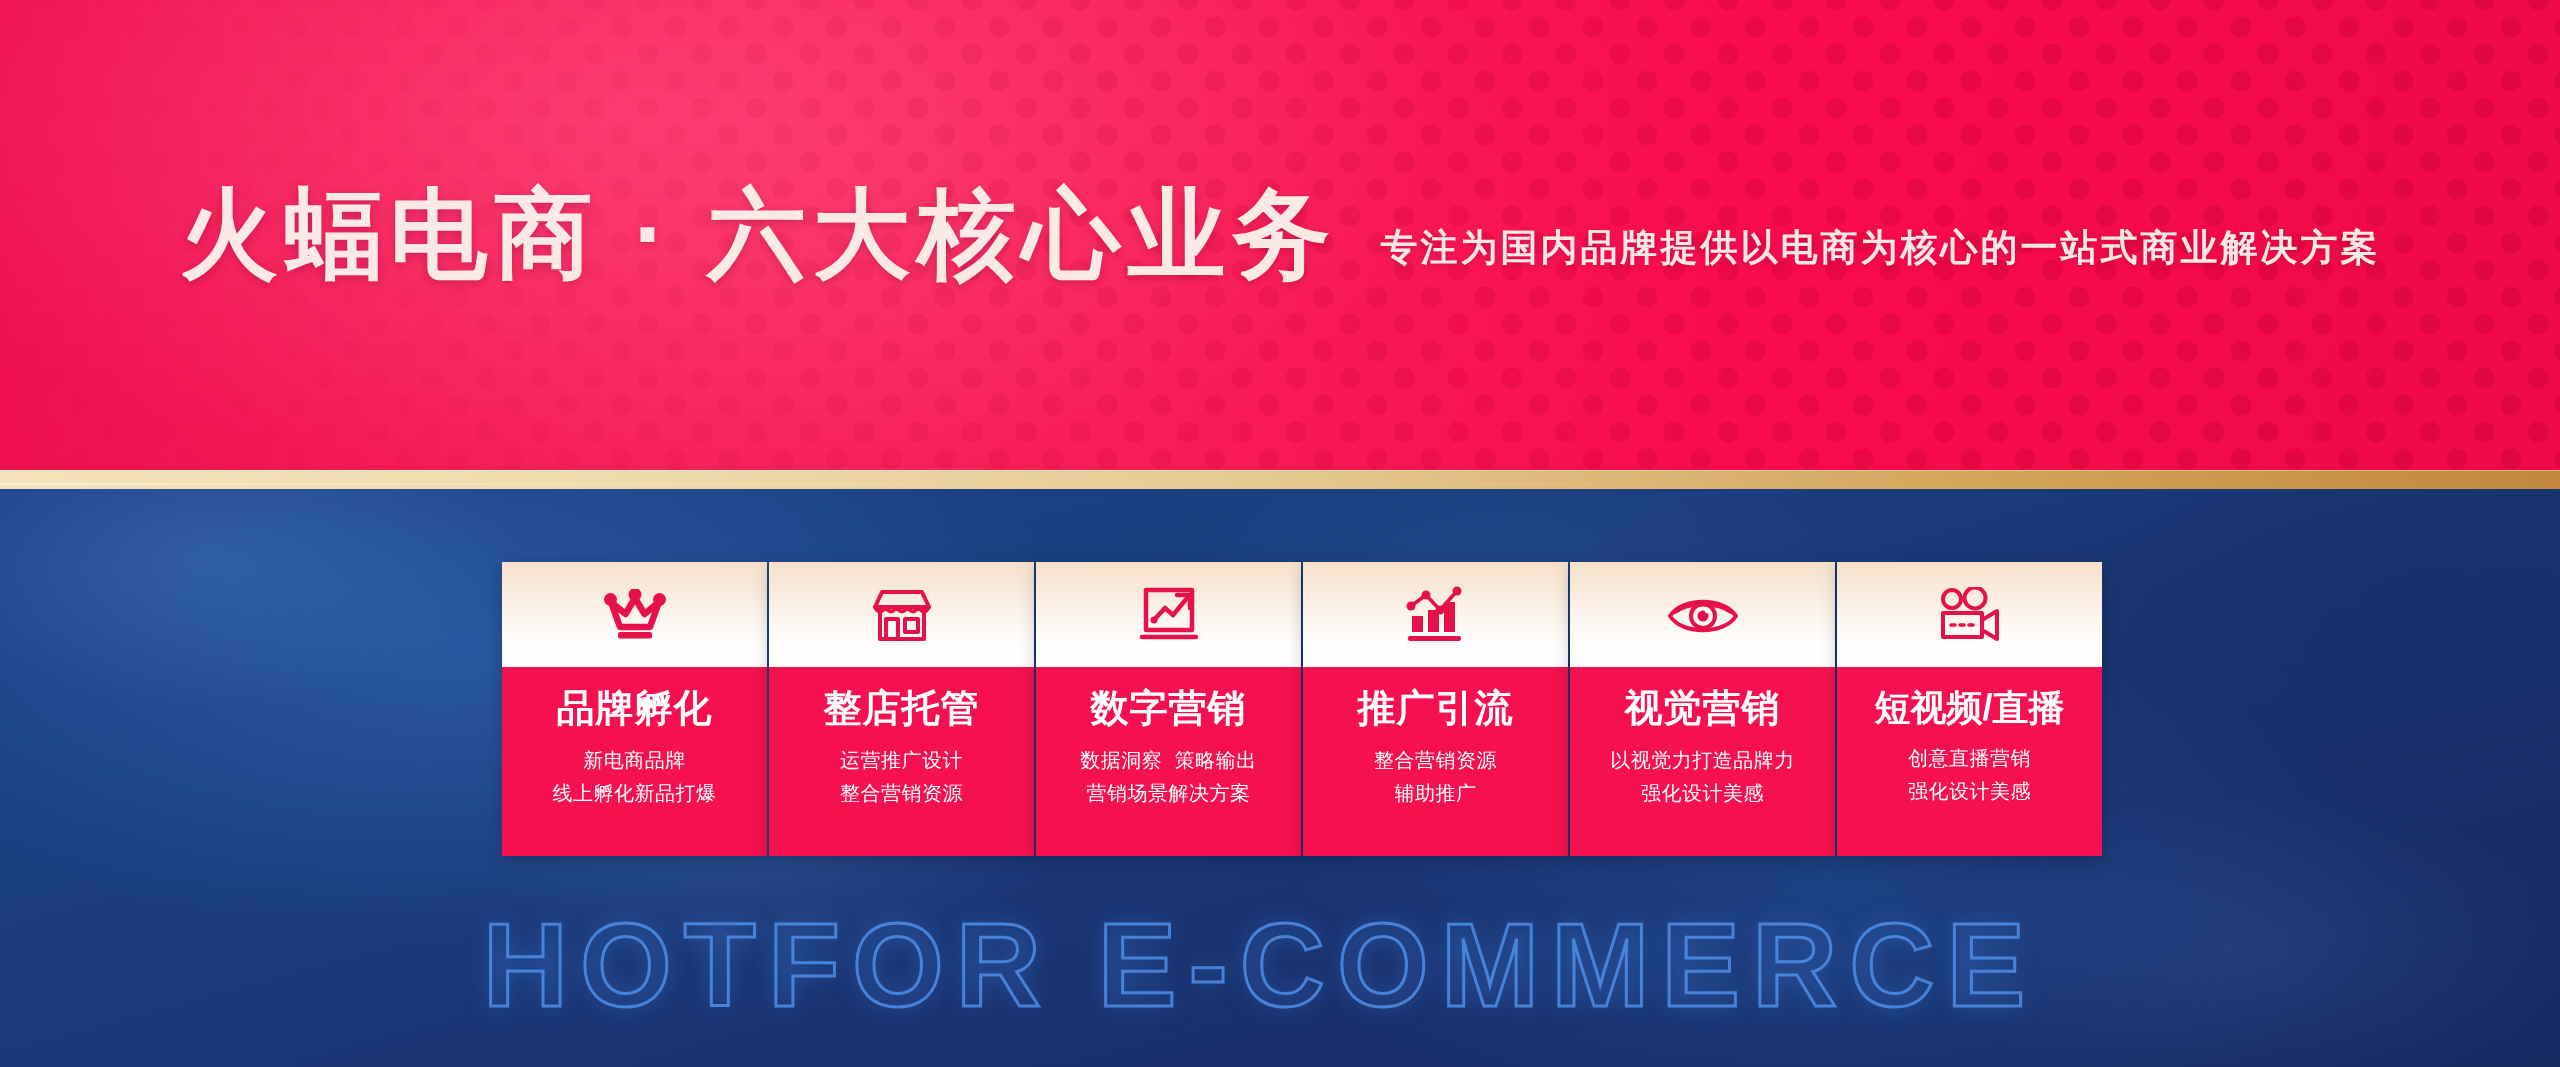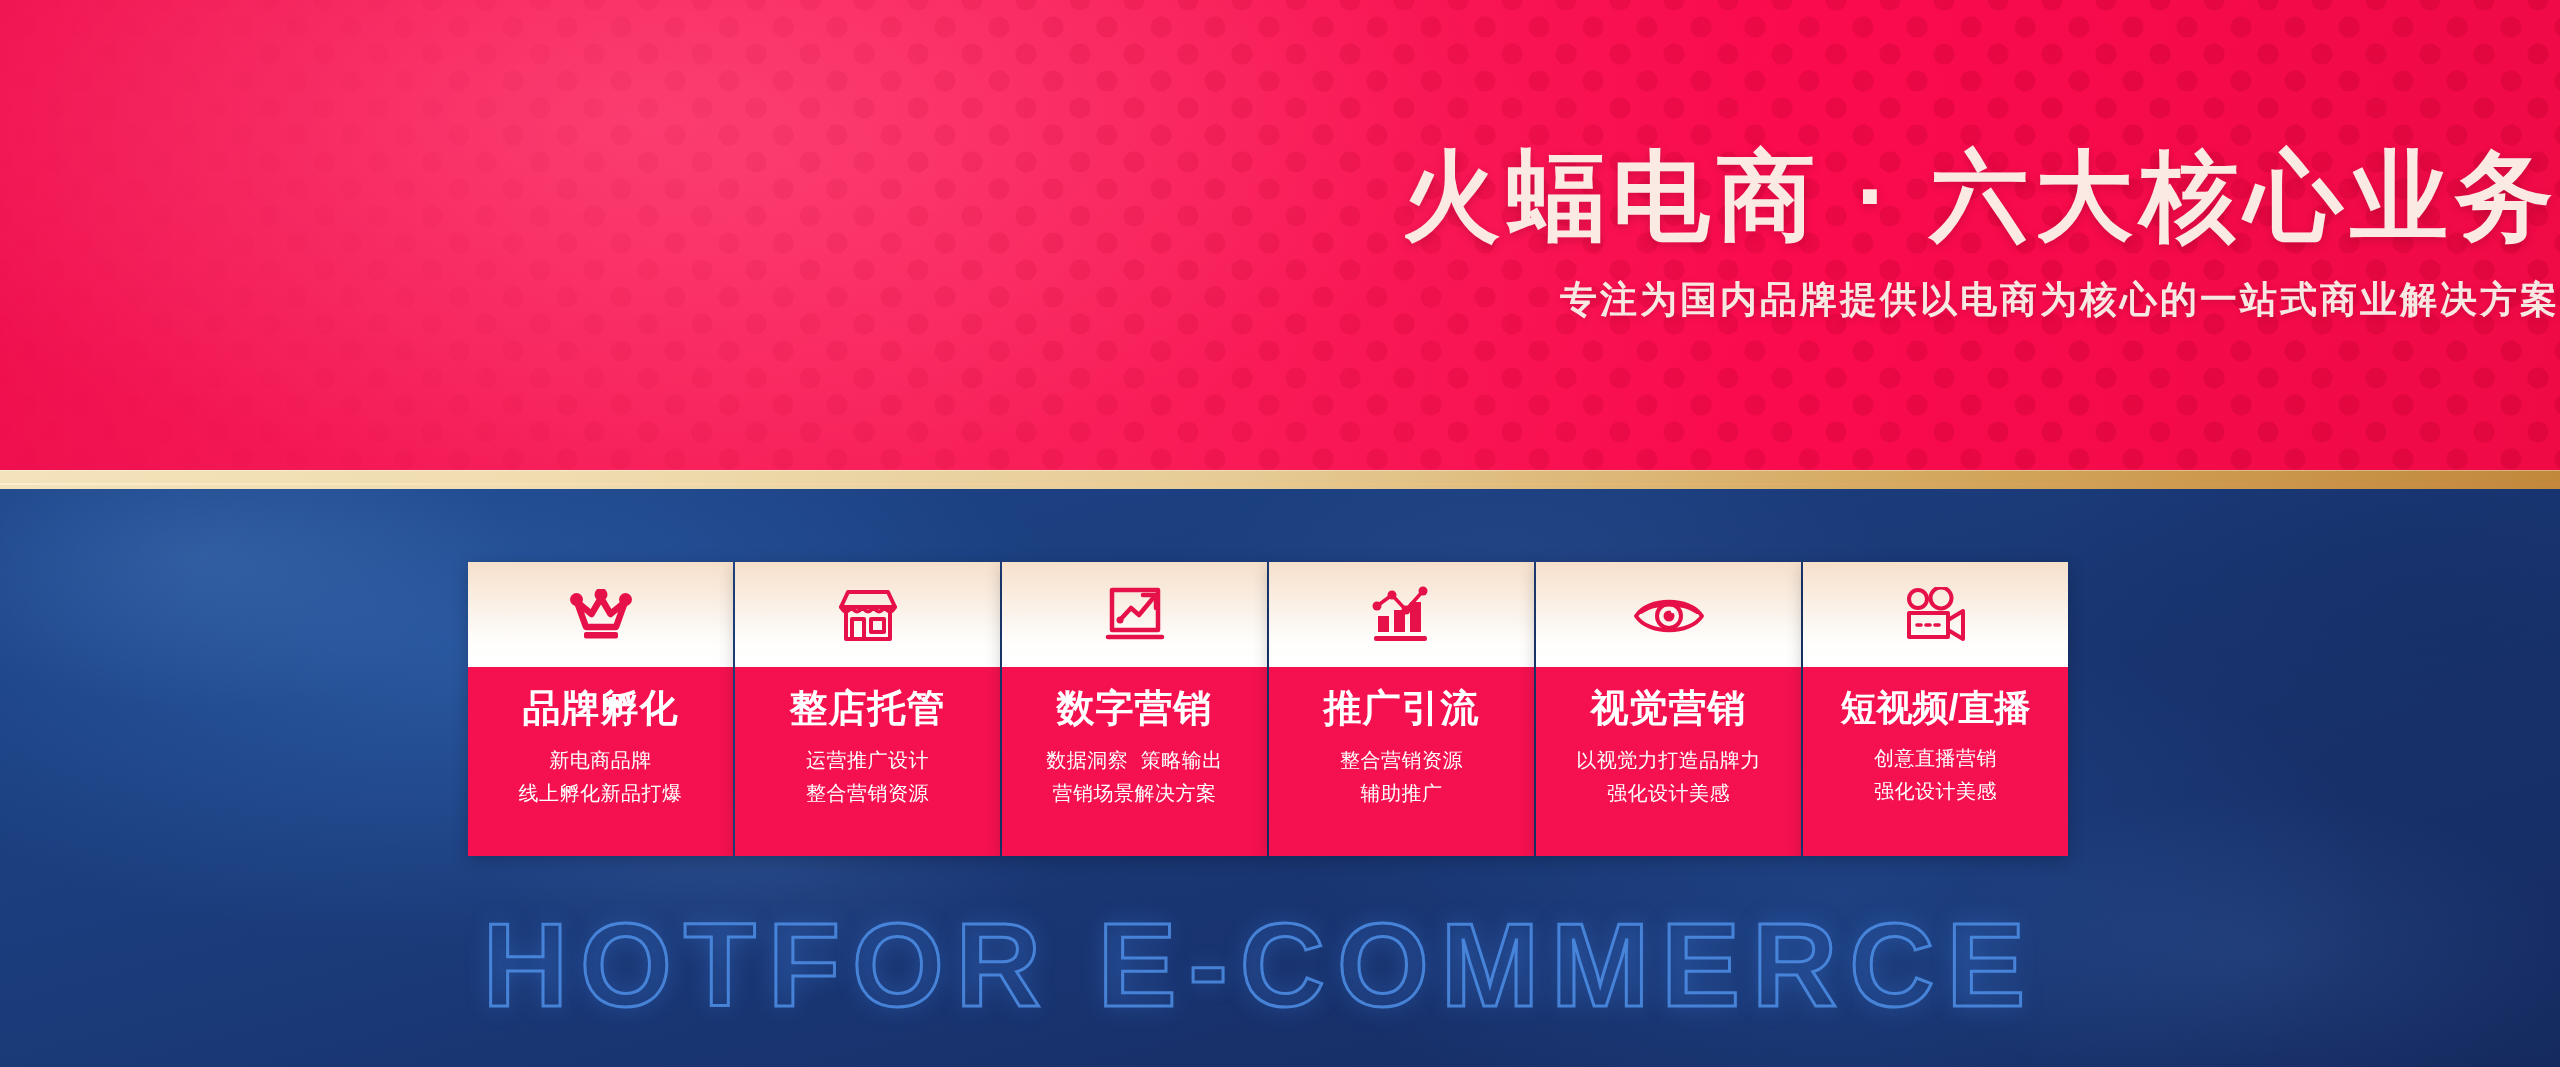--- a/index.html
+++ b/index.html
@@ -27,21 +27,21 @@
     background-position:0 0, 27px 27px;
     -webkit-mask-image:linear-gradient(95deg, rgba(0,0,0,0) 0%, rgba(0,0,0,.15) 18%, rgba(0,0,0,.55) 48%, rgba(0,0,0,.95) 78%, rgba(0,0,0,1) 100%);
     mask-image:linear-gradient(95deg, rgba(0,0,0,0) 0%, rgba(0,0,0,.15) 18%, rgba(0,0,0,.55) 48%, rgba(0,0,0,.95) 78%, rgba(0,0,0,1) 100%);
   }
   #hero-glow {
     position:absolute; left:-10%; top:-60%; width:70%; height:170%;
     background:radial-gradient(ellipse at center, rgba(255,90,135,.45) 0%, rgba(255,90,135,0) 65%);
   }
   .hero-inner {
     position:absolute; inset:0;
-    display:flex; flex-direction:column; align-items:flex-end; justify-content:center;
+    display:flex; flex-direction:row; align-items:center; justify-content:center;
   }
   #hero-title {
     font-size:98px; font-weight:bold; color:#FBE9E4;
     letter-spacing:7px; line-height:1.06;
     text-shadow:0 3px 10px rgba(120,0,30,.28);
     white-space:nowrap;
   }
   #hero-sub {
     margin-top:26px;
     font-size:37px; font-weight:bold; color:#F8E8E3;
@@ -75,21 +75,21 @@
     position:absolute; inset:0;
     background:
       radial-gradient(ellipse 420px 200px at 8% 12%, rgba(120,170,230,.17) 0%, rgba(120,170,230,0) 75%),
       radial-gradient(ellipse 380px 170px at 30% 62%, rgba(110,160,225,.13) 0%, rgba(110,160,225,0) 75%),
       radial-gradient(ellipse 500px 220px at 60% 18%, rgba(100,150,220,.10) 0%, rgba(100,150,220,0) 75%),
       radial-gradient(ellipse 430px 210px at 88% 80%, rgba(90,140,215,.14) 0%, rgba(90,140,215,0) 75%);
   }
 
   
   #cards {
-    position:absolute; left:468px; top:73px;
+    position:absolute; left:502px; top:73px;
     width:1600px; height:294px;
     display:flex; gap:2px;
   }
   .card {
     flex:1 1 0; height:294px;
     display:flex; flex-direction:column;
     box-shadow:0 4px 16px rgba(0,0,0,.22);
     overflow:hidden;
   }
   .card-top {

